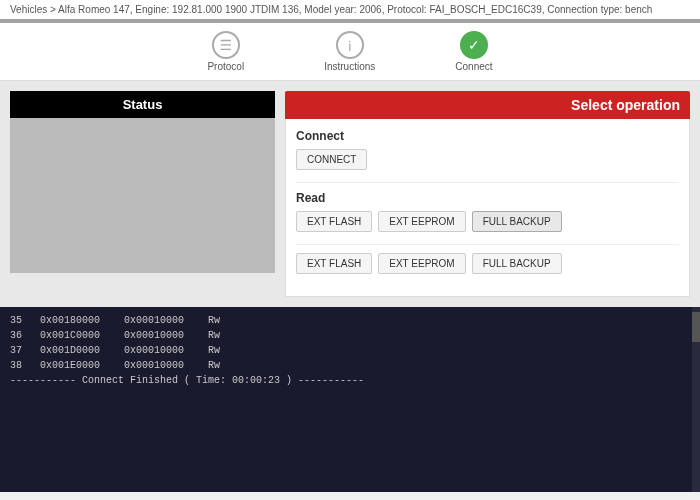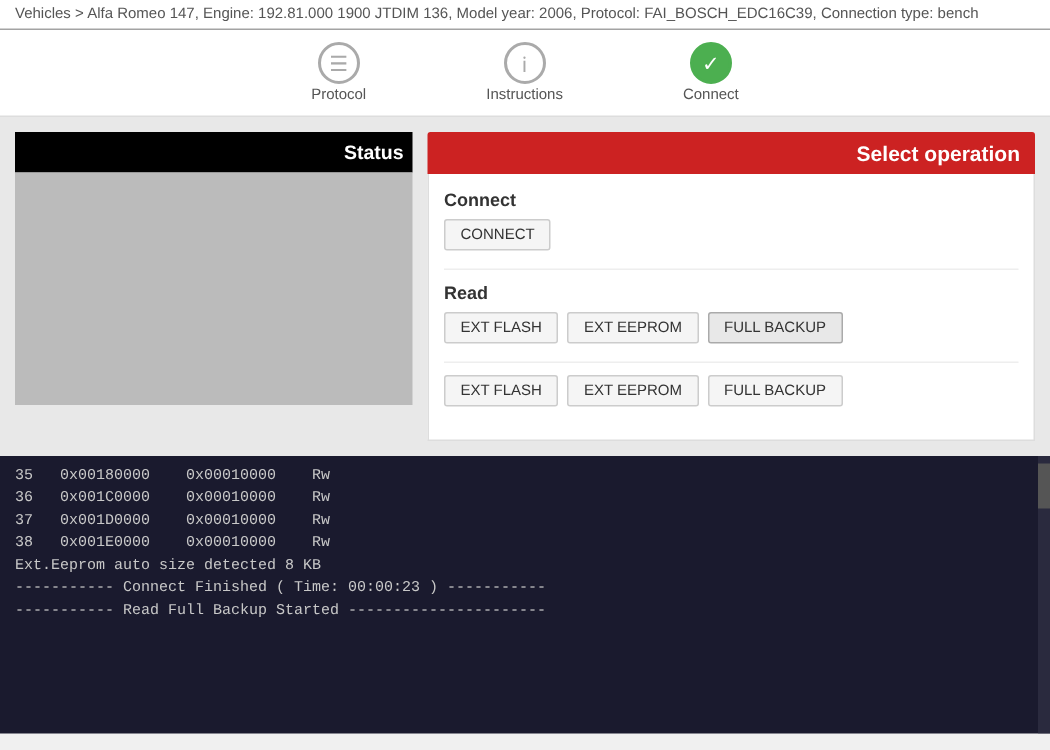--- a/index.html
+++ b/index.html
@@ -11,21 +11,21 @@
       background: #f0f0f0;
       overflow: hidden;
     }
 
     
     .breadcrumb-bar {
       background: white;
       padding: 4px 10px;
       font-size: 10px;
       color: #555;
-      border-bottom: 1px solid #a3a3a3;
+      border-bottom: 4px solid #a3a3a3;
       white-space: nowrap;
       overflow: hidden;
       text-overflow: ellipsis;
     }
 
     
     .step-nav {
       background: white;
       display: flex;
       justify-content: center;
@@ -74,21 +74,21 @@
       background: #e8e8e8;
     }
 
     
     .left-panel {
       flex: 0 0 265px;
     }
     .status-header {
       background: black;
       color: white;
-      text-align: right;
+      text-align: center;
       padding: 6px;
       font-size: 13px;
       font-weight: bold;
     }
     .status-image {
       background: #bbb;
       width: 265px;
       height: 155px;
     }
 
@@ -227,22 +227,20 @@
   </div>
 </div>
 
 <div class="terminal">
   <div id="terminal-lines">
       <div class="terminal-line">35   0x00180000    0x00010000    Rw</div>
       <div class="terminal-line">36   0x001C0000    0x00010000    Rw</div>
       <div class="terminal-line">37   0x001D0000    0x00010000    Rw</div>
       <div class="terminal-line">38   0x001E0000    0x00010000    Rw</div>
       <div class="terminal-line"></div>
-      <div class="terminal-line">Ext.Eeprom auto size detected 8 KB</div>
       <div class="terminal-line"></div>
       <div class="terminal-line">----------- Connect Finished ( Time: 00:00:23 ) -----------</div>
       <div class="terminal-line"></div>
-      <div class="terminal-line">----------- Read Full Backup Started ----------------------</div>
     </div>
   <div class="terminal-scrollbar">
     <div class="terminal-scrollbar-thumb"></div>
   </div>
 </div>
 
 </body></html>

